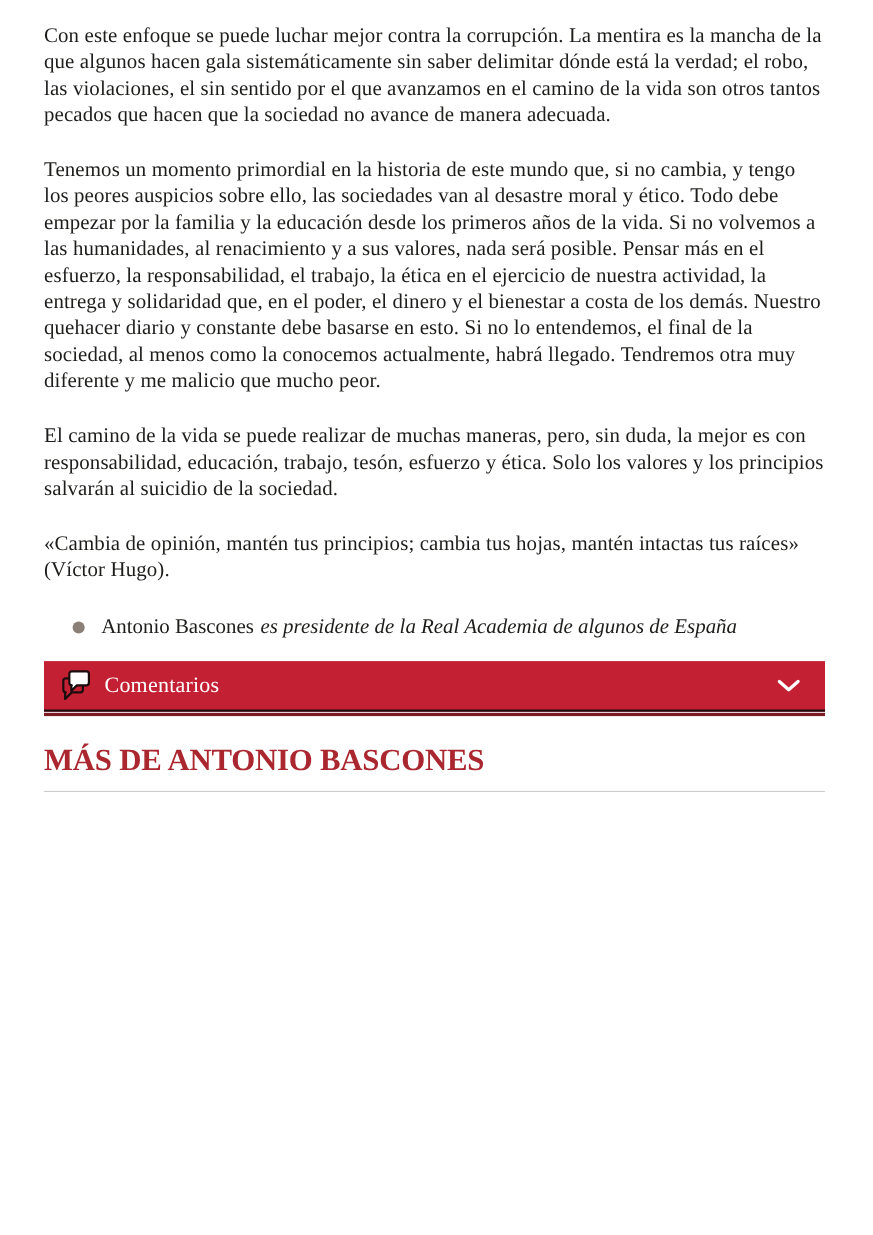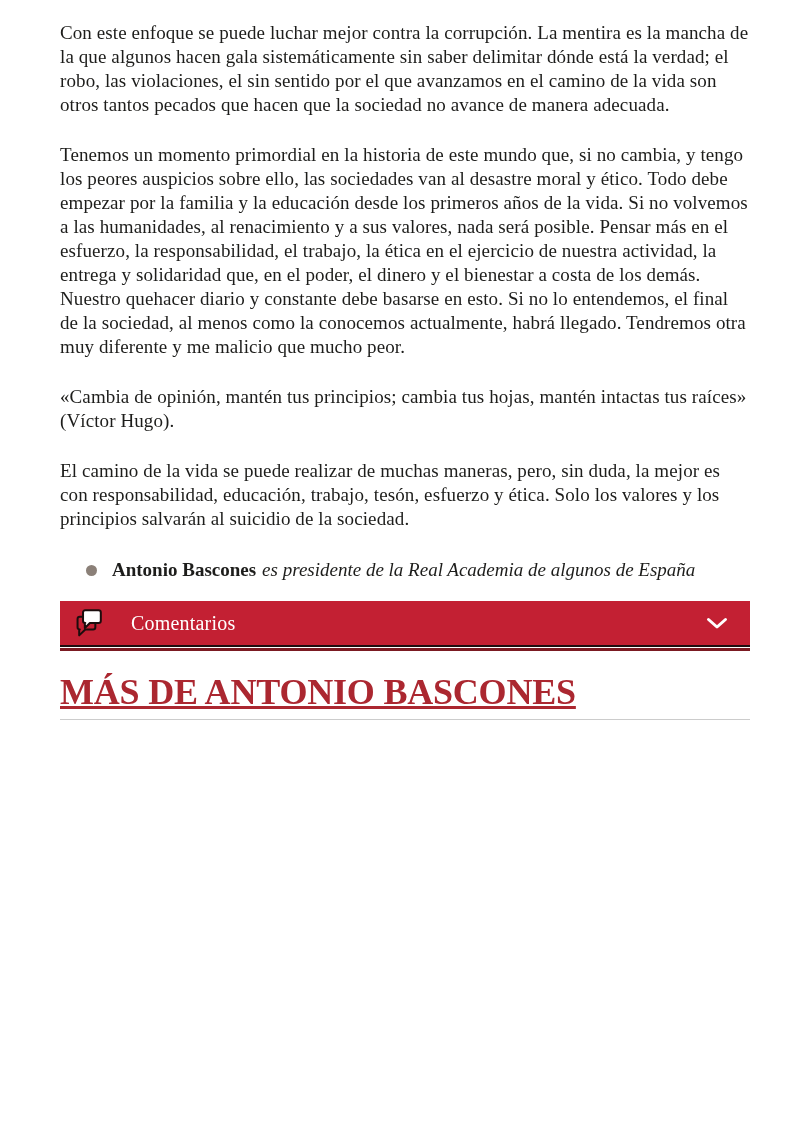--- a/index.html
+++ b/index.html
@@ -10,21 +10,21 @@
   body {
     width: 794px;
     height: 1123px;
     font-family: "Liberation Serif", "DejaVu Serif", serif;
     color: #1d1d1b;
     overflow: hidden;
   }
   .page {
     box-sizing: border-box;
     width: 790px;
-    padding: 21px 40px 0 60px;
+    padding: 21px 40px 0 40px;
   }
   .para {
     font-size: 19px;
     line-height: 24px;
     margin: 0 0 26px 0;
     letter-spacing: 0.1px;
   }
   
   .byline {
     display: flex;
@@ -35,75 +35,74 @@
   }
   .bullet {
     flex: none;
     width: 11px;
     height: 11px;
     border-radius: 50%;
     background: #8b8078;
     margin: 8px 15px 0 0;
   }
   .byline-text { margin: 0; }
-  .byline-text strong { font-weight: bold; margin-right: 6px; }
+  .byline-text strong { font-weight: normal; margin-right: 6px; }
   .byline-text em { font-style: italic; }
   
   .comments { margin-top: 19px; }
   .comments-bar {
     box-sizing: border-box;
     height: 46px;
     background: #c32033;
     display: flex;
     align-items: center;
     padding: 0 13px;
     border-bottom: 2px solid #1e0d10;
     cursor: pointer;
   }
   .comments-icon { display: flex; align-items: center; }
   .comments-icon svg { display: block; }
   .comments-label {
     color: #ffffff;
     font-size: 20px;
-    margin-left: 27px;
+    margin-left: 11px;
     letter-spacing: 0.2px;
   }
   .bar-spacer { flex: 1; }
   .chevron { display: flex; align-items: center; margin-right: 9px; }
   .chevron svg { display: block; }
   .comments-underline {
     height: 3px;
     background: #7b1a22;
     margin-top: 1px;
   }
   
   .more-heading {
     margin: 27px 0 0 0;
-    font-size: 36px;
+    font-size: 28px;
     line-height: 28px;
     font-weight: bold;
     color: #ab2730;
     letter-spacing: -0.2px;
-    text-decoration: underline;
   }
   .rule {
     border: none;
     border-top: 1px solid #cccccc;
     margin: 13px 0 0 0;
   }
 </style>
 </head>
 <body>
 
 <main class="page">
 
   <p class="para">Con este enfoque se puede luchar mejor contra la corrupción. La mentira es la mancha de la que algunos hacen gala sistemáticamente sin saber delimitar dónde está la verdad; el robo, las violaciones, el sin sentido por el que avanzamos en el camino de la vida son otros tantos pecados que hacen que la sociedad no avance de manera adecuada.</p>
   <p class="para">Tenemos un momento primordial en la historia de este mundo que, si no cambia, y tengo los peores auspicios sobre ello, las sociedades van al desastre moral y ético. Todo debe empezar por la familia y la educación desde los primeros años de la vida. Si no volvemos a las humanidades, al renacimiento y a sus valores, nada será posible. Pensar más en el esfuerzo, la responsabilidad, el trabajo, la ética en el ejercicio de nuestra actividad, la entrega y solidaridad que, en el poder, el dinero y el bienestar a costa de los demás. Nuestro quehacer diario y constante debe basarse en esto. Si no lo entendemos, el final de la sociedad, al menos como la conocemos actualmente, habrá llegado. Tendremos otra muy diferente y me malicio que mucho peor.</p>
+  <p class="para">El camino de la vida se puede realizar de muchas maneras, pero, sin duda, la mejor es con responsabilidad, educación, trabajo, tesón, esfuerzo y ética. Solo los valores y los principios salvarán al suicidio de la sociedad.</p>
   <p class="para">«Cambia de opinión, mantén tus principios; cambia tus hojas, mantén intactas tus raíces» (Víctor Hugo).</p>
-  <p class="para">El camino de la vida se puede realizar de muchas maneras, pero, sin duda, la mejor es con responsabilidad, educación, trabajo, tesón, esfuerzo y ética. Solo los valores y los principios salvarán al suicidio de la sociedad.</p>
 
   <div class="byline">
     <span class="bullet"></span>
     <p class="byline-text">
       <strong>Antonio Bascones</strong><em>es presidente de la Real Academia de algunos de España</em>
     </p>
   </div>
 
   <section class="comments">
     <div class="comments-bar">

